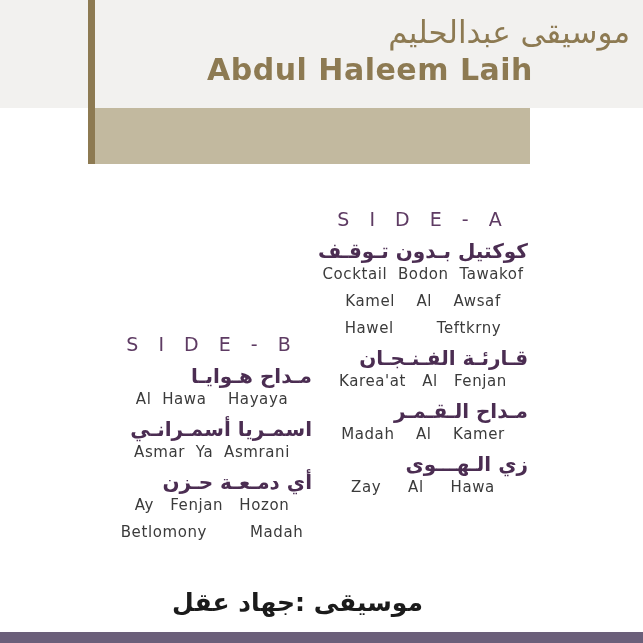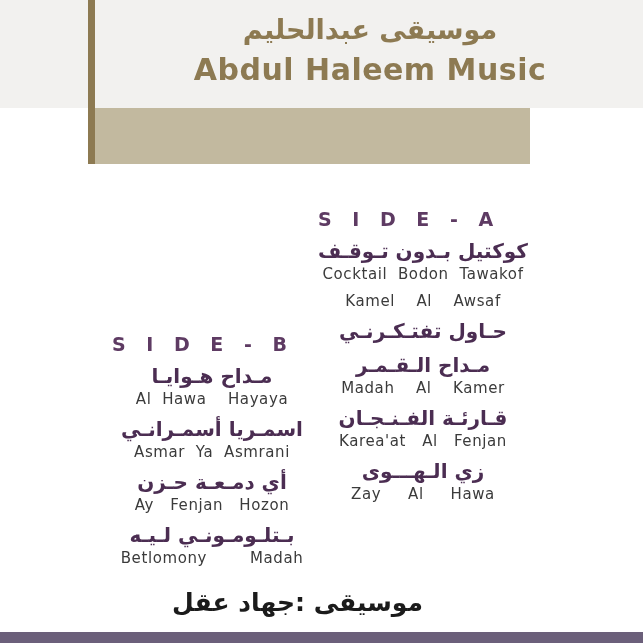--- a/index.html
+++ b/index.html
@@ -30,24 +30,24 @@
     top: 0;
     width: 7px;
     height: 108px;
     background: #8d7a52;
   }
   .header-title-ar {
     position: absolute;
     left: 110px;
     top: 14px;
     width: 520px;
-    text-align: center;
+    text-align: right;
     direction: rtl;
-    font-size: 27px;
-    font-weight: bold;
+    font-size: 31px;
+    font-weight: normal;
     color: #8d7a52;
     letter-spacing: 0px;
     line-height: 1.2;
   }
   .header-title-en {
     position: absolute;
     left: 110px;
     top: 52px;
     width: 520px;
     text-align: center;
@@ -76,34 +76,34 @@
     background: #8d7a52;
   }
 
   
   .side-col {
     position: absolute;
     color: #5e3b63;
   }
   .side-heading {
     font-size: 19px;
-    font-weight: bold;
+    font-weight: normal;
     letter-spacing: 7px;
     color: #5e3b63;
+    text-align: center;
     margin-bottom: 9px;
   }
   .track {
     margin-bottom: 9px;
   }
   .track-ar {
     direction: rtl;
     font-size: 20px;
     font-weight: bold;
     color: #4b2d52;
-    text-align: center;
     line-height: 1.25;
     letter-spacing: 1px;
   }
   .track-en {
     font-size: 15px;
     color: #3b3b3b;
     text-align: center;
     letter-spacing: 0.6px;
     margin-top: 1px;
     white-space: pre;
@@ -140,48 +140,48 @@
     height: 11px;
     background: #6b5f7a;
   }
 </style>
 </head>
 <body>
 
 <div class="header-band">
   <div class="header-accent"></div>
   <div class="header-title-ar">موسيقى عبدالحليم</div>
-  <div class="header-title-en">Abdul Haleem Music</div>
+  <div class="header-title-en">Abdul Haleem Laih</div>
 </div>
 
 <div class="subband"></div>
 <div class="subband-left"></div>
 
 <div class="side-col" id="side-a-col">
   <div class="side-heading">S I D E  -  A</div>
 
   <div class="track">
     <div class="track-ar">كوكتيل بـدون تـوقـف</div>
     <div class="track-en">Cocktail  Bodon  Tawakof</div>
   </div>
   <div class="track">
     <div class="track-en">Kamel    Al    Awsaf</div>
   </div>
   <div class="track">
-    <div class="track-ar">حـاول تفتـكـرنـي</div>
+    <div class="track-en">Hawel        Teftkrny</div>
+  </div>
+  <div class="track">
+    <div class="track-ar">قـارئـة الفـنـجـان</div>
+    <div class="track-en">Karea'at   Al   Fenjan</div>
   </div>
   <div class="track">
     <div class="track-ar">مـداح الـقـمـر</div>
     <div class="track-en">Madah    Al    Kamer</div>
   </div>
   <div class="track">
-    <div class="track-ar">قـارئـة الفـنـجـان</div>
-    <div class="track-en">Karea'at   Al   Fenjan</div>
-  </div>
-  <div class="track">
     <div class="track-ar">زي الـهـــوى</div>
     <div class="track-en">Zay     Al     Hawa</div>
   </div>
 </div>
 
 <div class="side-col" id="side-b-col">
   <div class="side-heading">S I D E  -  B</div>
 
   <div class="track">
     <div class="track-ar">مـداح هـوايـا</div>
@@ -189,19 +189,18 @@
   </div>
   <div class="track">
     <div class="track-ar">اسمـريا أسمـرانـي</div>
     <div class="track-en">Asmar  Ya  Asmrani</div>
   </div>
   <div class="track">
     <div class="track-ar">أي دمـعـة حـزن</div>
     <div class="track-en">Ay   Fenjan   Hozon</div>
   </div>
   <div class="track">
-    <div class="track-ar">بـتلـومـونـي لـيـه</div>
     <div class="track-en">Betlomony        Madah</div>
   </div>
 </div>
 
 <div class="footer-credit">موسيقى :جهاد عقل</div>
 <div class="footer-bar"></div>
 
 </body></html>

